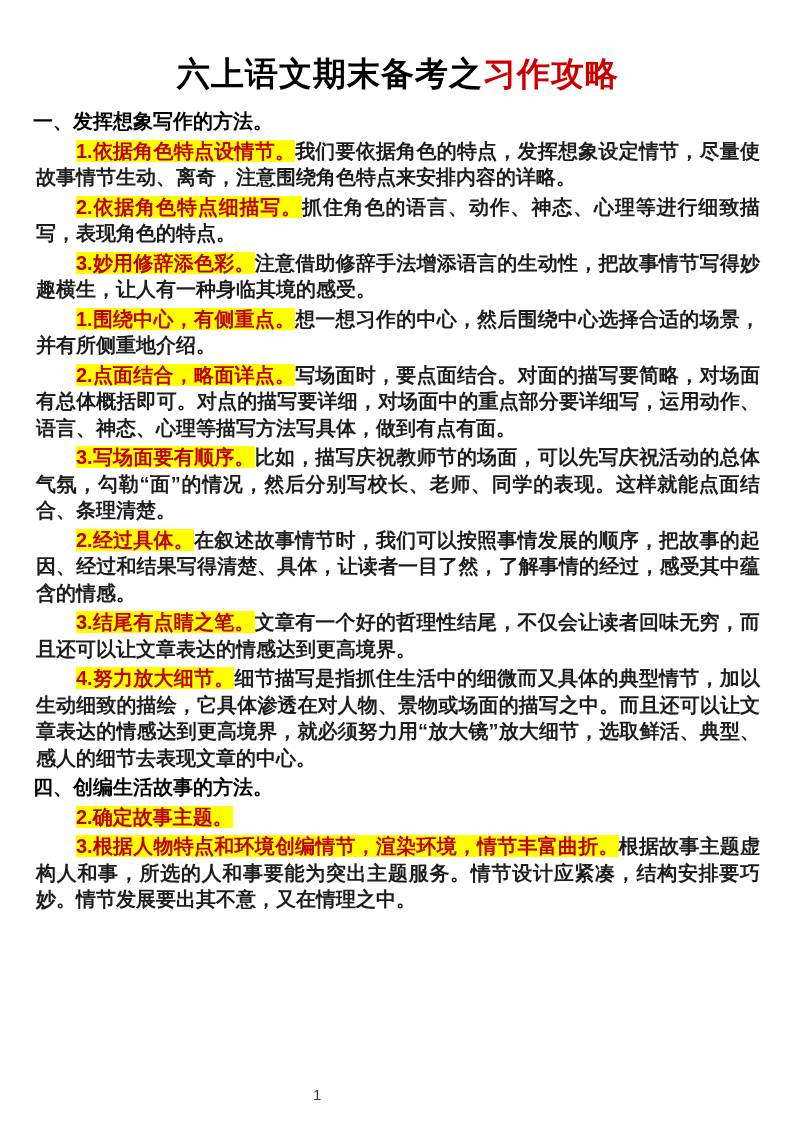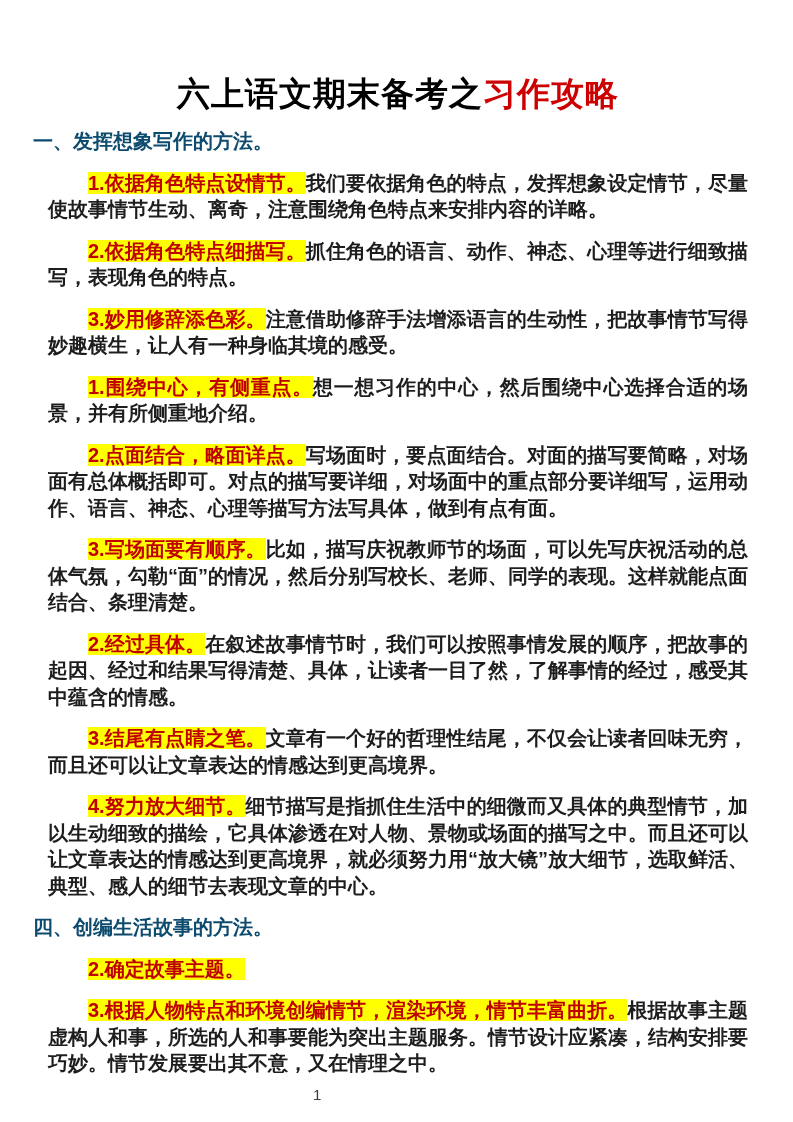--- a/index.html
+++ b/index.html
@@ -2,21 +2,21 @@
 <html><head>
 <meta charset="utf-8">
 <style>
   html, body { margin: 0; padding: 0; background: #ffffff; }
   .page {
     position: relative;
     width: 793px;
     height: 1122px;
     background: #ffffff;
     box-sizing: border-box;
-    padding: 74px 30px 0 33px;
+    padding: 54px 30px 0 33px;
     font-family: "Liberation Sans", sans-serif;
     color: #1d1d1d;
     overflow: hidden;
   }
   .title {
     margin: 0 0 14px 0;
     text-align: center;
     font-size: 33px;
     line-height: 40px;
     font-weight: 700;
@@ -29,25 +29,25 @@
     font-size: 20px;
     line-height: 26.5px;
     font-weight: 600;
     text-align: justify;
   }
   h2.sec {
     margin: 0;
     font-size: 20px;
     line-height: 26.5px;
     font-weight: 700;
-    color: #0c4a6e;
+    color: #000000;
     text-align: left;
   }
   p.item {
-    margin: 15px;
+    margin: 3px;
     text-indent: 2em;
   }
   .hl {
     background: #ffff00;
     color: #c00000;
     font-weight: 700;
   }
   .body-text { color: #1d1d1d; }
   .pageno {
     position: absolute;

